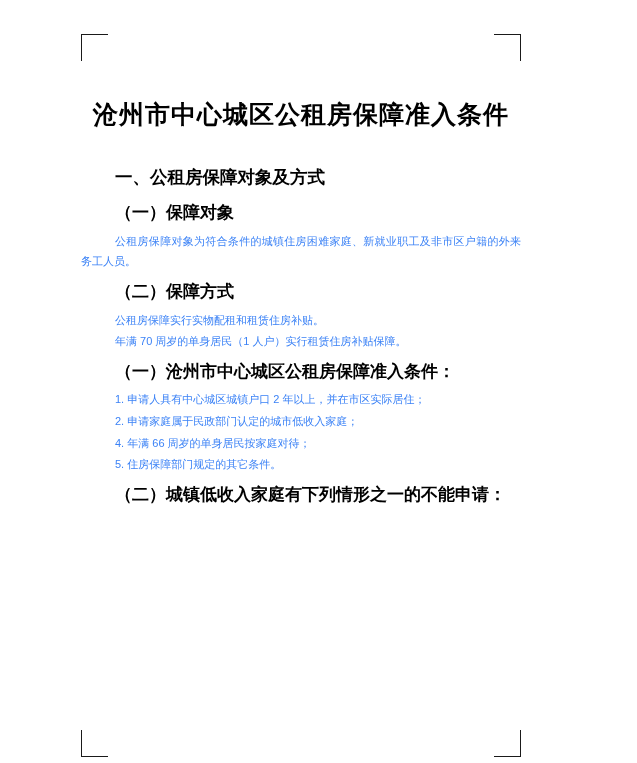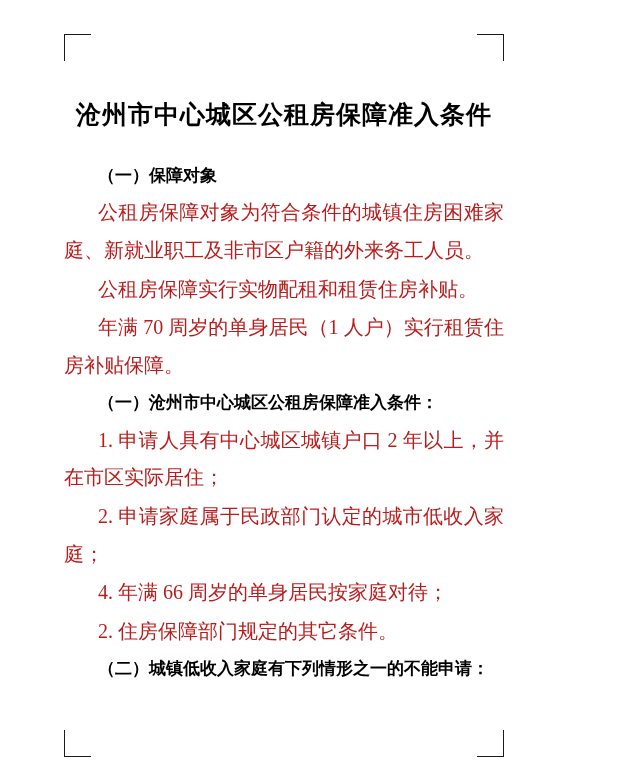--- a/index.html
+++ b/index.html
@@ -13,20 +13,21 @@
     overflow: hidden;
     font-family: "DejaVu Sans", "Liberation Sans", sans-serif;
     color: #1a1a1a;
   }
   .page {
     position: relative;
     width: 558px;
     height: 763px;
     box-sizing: border-box;
     background: #ffffff;
+    margin-left: 17px;
   }
   
   .crop {
     position: absolute;
     width: 26px;
     height: 26px;
   }
   .crop.tl { top: 34px; left: 64px; border-left: 1px solid #1a1a1a; border-top: 1px solid #1a1a1a; }
   .crop.tr { top: 34px; right: 54px; border-right: 1px solid #1a1a1a; border-top: 1px solid #1a1a1a; }
   .crop.bl { bottom: 6px; left: 64px; border-left: 1px solid #1a1a1a; border-bottom: 1px solid #1a1a1a; }
@@ -51,57 +52,59 @@
   .h2 {
     font-family: "DejaVu Sans", "Liberation Sans", sans-serif;
     font-weight: bold;
     font-size: 17.5px;
     line-height: 1.85;
     margin: 9px 0 4px 0;
     text-indent: 34px;
     color: #000;
   }
   .h3 {
-    font-family: Liberation Mono, monospace;
+    font-family: Liberation Sans, sans-serif;
     font-weight: bold;
     font-size: 17px;
     line-height: 1.85;
     margin: 4px 0 2px 0;
     text-indent: 34px;
     color: #000;
   }
   .para {
-    font-family: Liberation Serif, serif;
-    font-size: 20px;
+    font-family: Liberation Sans, sans-serif;
+    font-size: 11px;
     line-height: 1.88;
     margin: 1px 0;
     text-indent: 34px;
     text-align: justify;
-    color: #b91c1c;
+    color: #3b82f6;
   }
 </style>
 </head>
 <body>
 
 <div class="page">
 
   <div class="crop tl"></div>
   <div class="crop tr"></div>
   <div class="crop bl"></div>
   <div class="crop br"></div>
 
   <div class="content">
     <h1 class="doc-title">沧州市中心城区公租房保障准入条件</h1>
 
+    <div class="h2">一、公租房保障对象及方式</div>
     <div class="h3">（一）保障对象</div>
     <p class="para">公租房保障对象为符合条件的城镇住房困难家庭、新就业职工及非市区户籍的外来务工人员。</p>
+    <div class="h3">（二）保障方式</div>
     <p class="para">公租房保障实行实物配租和租赁住房补贴。</p>
     <p class="para">年满 70 周岁的单身居民（1 人户）实行租赁住房补贴保障。</p>
     <div class="h3">（一）沧州市中心城区公租房保障准入条件：</div>
     <p class="para">1. 申请人具有中心城区城镇户口 2 年以上，并在市区实际居住；</p>
     <p class="para">2. 申请家庭属于民政部门认定的城市低收入家庭；</p>
     <p class="para">4. 年满 66 周岁的单身居民按家庭对待；</p>
-    <p class="para">2. 住房保障部门规定的其它条件。</p>
+    <p class="para">5. 住房保障部门规定的其它条件。</p>
     <div class="h3">（二）城镇低收入家庭有下列情形之一的不能申请：</div>
 
   </div>
 
 </div>
 
 </body></html>

